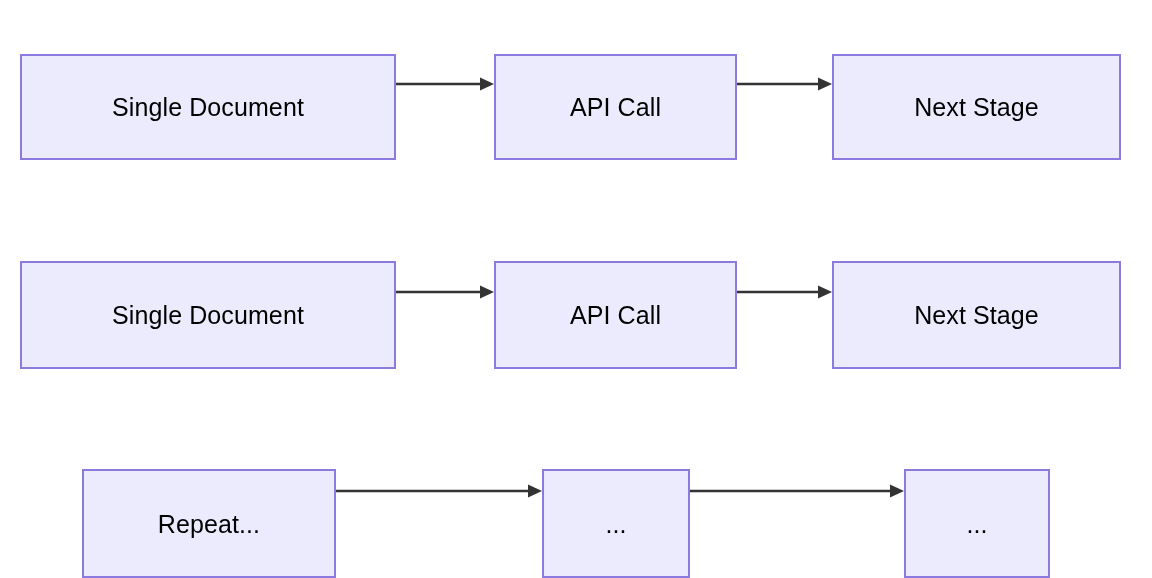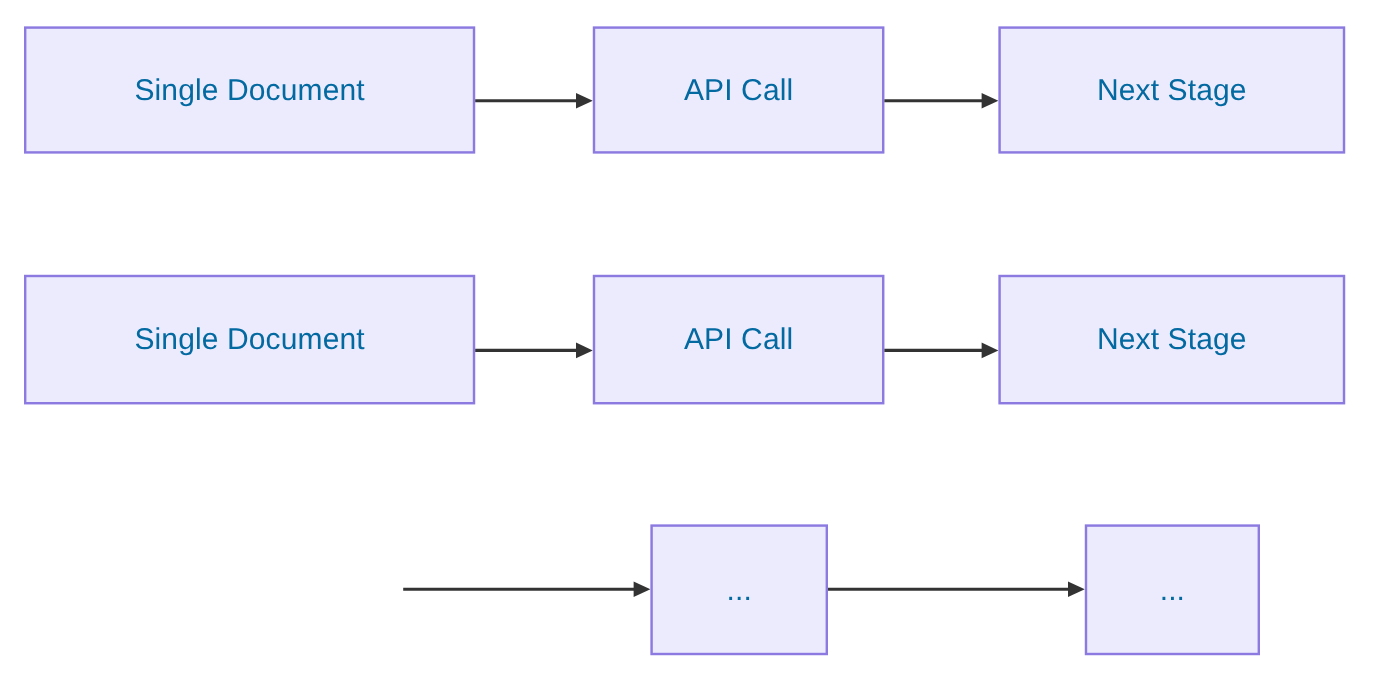--- a/index.html
+++ b/index.html
@@ -20,26 +20,27 @@
     background: #ffffff;
   }
   .node {
     position: absolute;
     box-sizing: border-box;
     background: #ECEBFE;
     border: 2.4px solid #8C7AE0;
     display: flex;
     align-items: center;
     justify-content: center;
-    color: #0369a1;
+    color: #000000;
     font-size: 25px;
     font-weight: 400;
     line-height: 1.2;
     letter-spacing: 0.1px;
     white-space: nowrap;
+    margin-top: 32px;
   }
   .node-label {
     display: block;
   }
   .edge {
     position: absolute;
     height: 0;
     pointer-events: none;
     overflow: visible;
   }
@@ -107,20 +108,23 @@
     <svg width="95" height="18" viewBox="0 0 95 18">
       <line class="edge-line" x1="0" y1="9" x2="83" y2="9"></line>
       <polygon class="edge-head" points="81,2.5 95,9 81,15.5"></polygon>
     </svg>
   </div>
 
   <div class="node" style="left:832px; top:229px; width:289px; height:108px;">
     <span class="node-label">Next Stage</span>
   </div>
 
+  <div class="node" style="left:82px; top:437px; width:254px; height:109px;">
+    <span class="node-label">Repeat...</span>
+  </div>
 
   <div class="edge" style="left:336px; top:482px; width:206px;">
     <svg width="206" height="18" viewBox="0 0 206 18">
       <line class="edge-line" x1="0" y1="9" x2="194" y2="9"></line>
       <polygon class="edge-head" points="192,2.5 206,9 192,15.5"></polygon>
     </svg>
   </div>
 
   <div class="node" style="left:542px; top:437px; width:148px; height:109px;">
     <span class="node-label">...</span>

